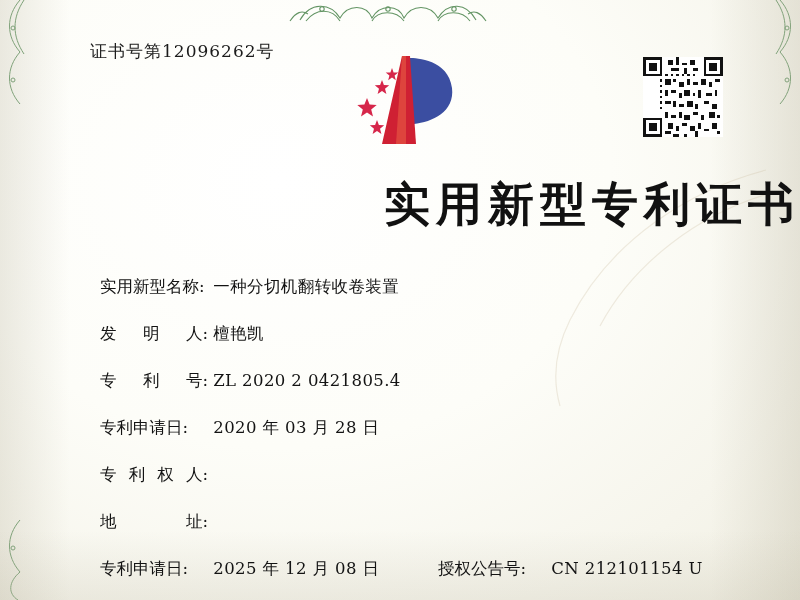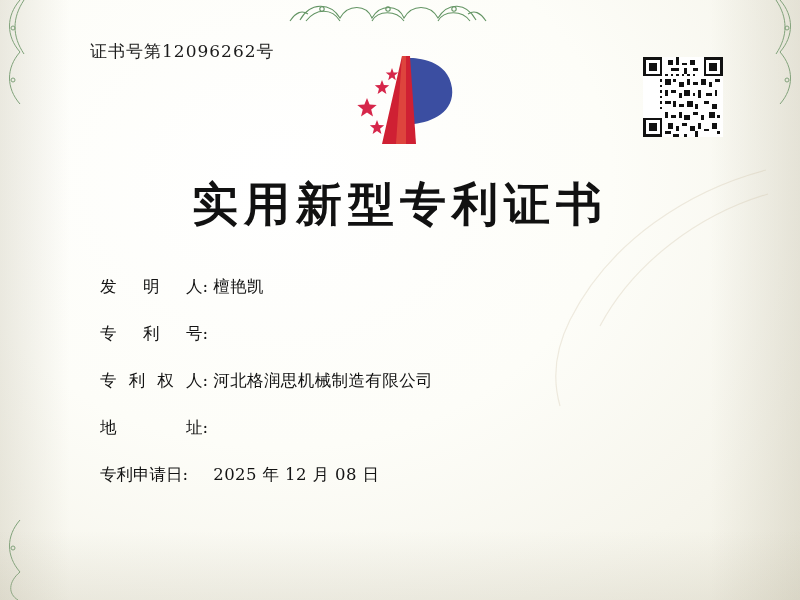--- a/index.html
+++ b/index.html
@@ -113,21 +113,21 @@
     background: #ffffff;
   }
   .qr svg { display: block; }
 
   
   .main-title {
     position: absolute;
     top: 174px;
     left: 0;
     width: 800px;
-    text-align: center;
+    text-align: right;
     font-size: 46px;
     font-weight: bold;
     letter-spacing: 6px;
     color: #111111;
     font-family: "DejaVu Serif", "Liberation Serif", serif;
   }
 
   
   .fields {
     position: absolute;
@@ -335,55 +335,67 @@
         <rect x="15" y="28" width="1" height="1"></rect>
           <rect x="19" y="27" width="1" height="2"></rect>
       </g>
     </svg>
   </div>
 
   <div class="main-title">实用新型专利证书</div>
 
   <div class="fields">
 
+    <div class="field-row">
+      <span class="field-label">实用新型名称:</span>
+      <span class="field-value">一种分切机翻转收卷装置</span>
+    </div>
 
     <div class="field-row">
       <span class="field-label spread">
         <span>发</span>
         <span>明</span>
         <span>人:</span>
       </span>
       <span class="field-value">檀艳凯</span>
     </div>
 
     <div class="field-row">
       <span class="field-label spread">
         <span>专</span>
         <span>利</span>
         <span>号:</span>
       </span>
-    </div>
-
+      <span class="field-value">ZL 2020 2 0421805.4</span>
+    </div>
+
+    <div class="field-row">
+      <span class="field-label">专利申请日:</span>
+      <span class="field-value">2020 年 03 月 28 日</span>
+    </div>
 
     <div class="field-row">
       <span class="field-label spread">
         <span>专</span>
         <span>利</span>
         <span>权</span>
         <span>人:</span>
       </span>
-      <span class="field-value">河北格润思机械制造有限公司</span>
     </div>
 
     <div class="field-row">
       <span class="field-label spread">
         <span>地</span>
         <span>址:</span>
       </span>
     </div>
 
     <div class="field-row row-dual">
       <span class="field-label">专利申请日:</span>
       <span class="field-value">2025 年 12 月 08 日</span>
+      <span class="dual-right">
+        <span class="field-label">授权公告号:</span>
+        <span class="field-value">CN 212101154 U</span>
+      </span>
     </div>
 
   </div>
 </div>
 
 </body></html>

